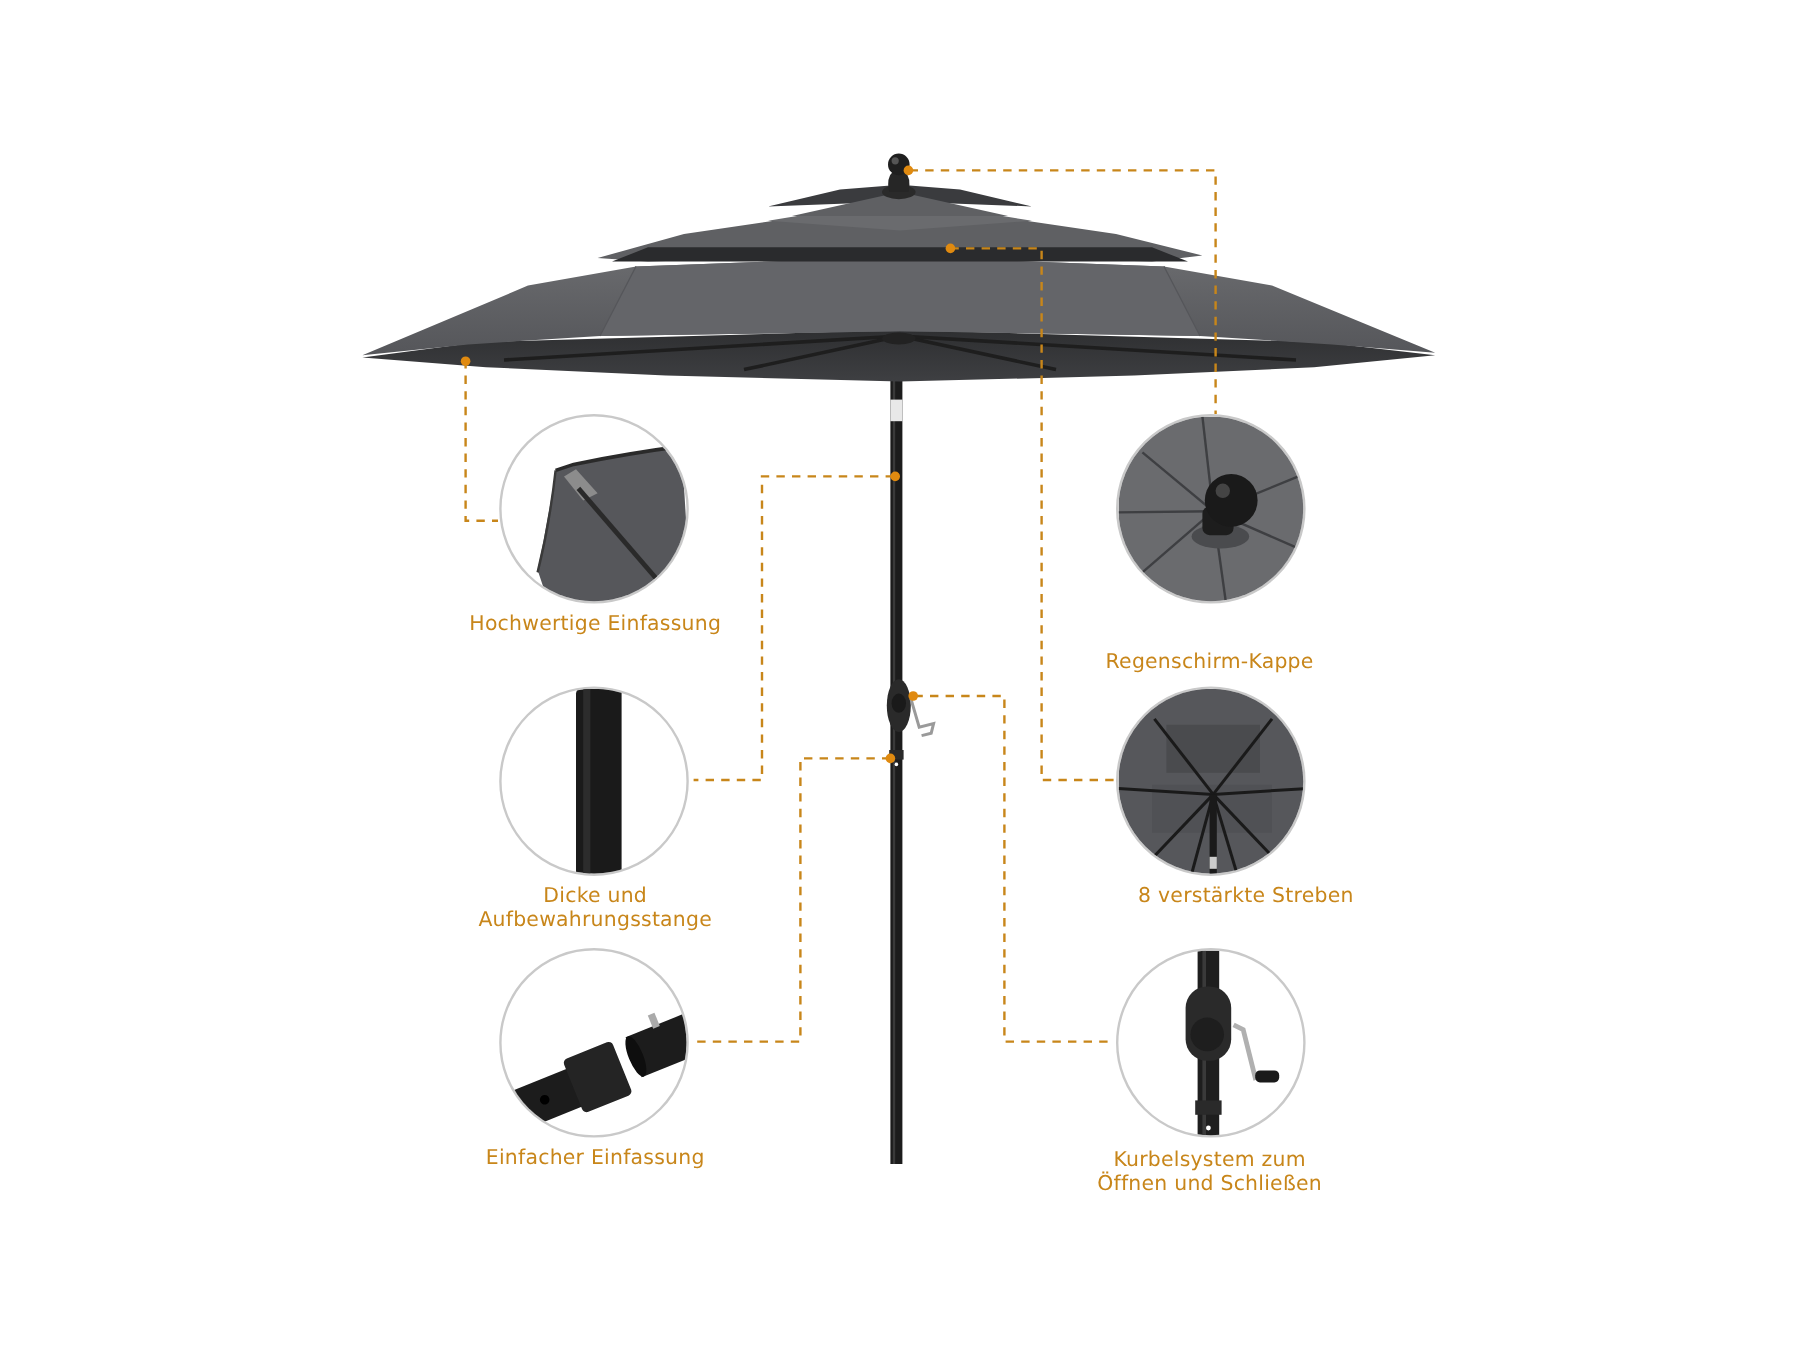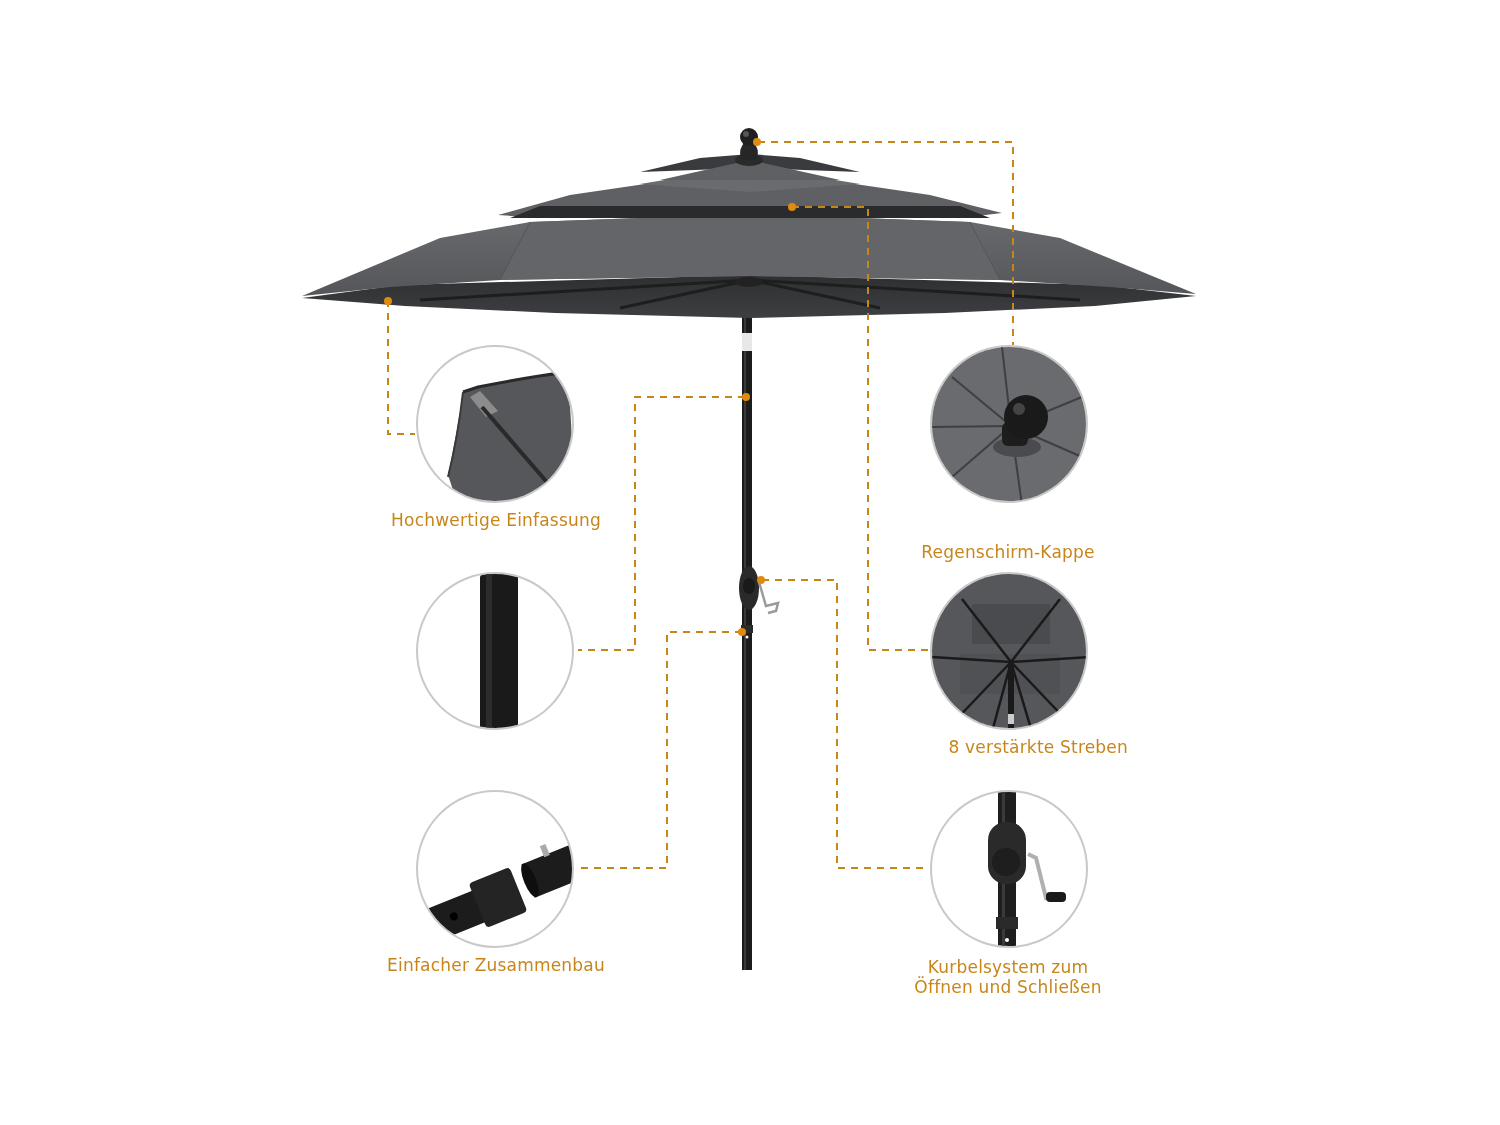--- a/index.html
+++ b/index.html
@@ -109,35 +109,39 @@
   <div class="label" style="left:372px;top:510px;width:248px;">
     <span>Hochwertige Einfassung</span>
   </div>
 
   <div class="circle" style="left:416px;top:572px;">
     <svg width="158" height="158">
       <rect x="62" y="0" width="38" height="158" rx="4" fill="#1a1a1a"></rect>
       <rect x="68" y="0" width="6" height="158" fill="#2c2c2c"></rect>
     </svg>
   </div>
+  <div class="label" style="left:372px;top:737px;width:248px;">
+    <div>Dicke und</div>
+    <div>Aufbewahrungsstange</div>
+  </div>
 
   <div class="circle" style="left:416px;top:790px;">
     <svg width="158" height="158">
       <g transform="rotate(-22 79 79)">
         <rect x="-10" y="88" width="80" height="34" fill="#1c1c1c"></rect>
         <rect x="48" y="80" width="44" height="48" rx="4" fill="#242424"></rect>
         <circle cx="22" cy="105" r="4" fill="#000"></circle>
         <rect x="104" y="82" width="90" height="36" fill="#1c1c1c"></rect>
         <ellipse cx="106" cy="100" rx="6" ry="18" fill="#0e0e0e"></ellipse>
         <rect x="128" y="72" width="6" height="12" fill="#aaa"></rect>
       </g>
     </svg>
   </div>
   <div class="label" style="left:362px;top:955px;width:268px;">
-    <span>Einfacher Zusammenbau</span>
+    <span>Einfacher Einfassung</span>
   </div>
 
   <div class="circle" style="left:930px;top:345px;">
     <svg width="158" height="158">
       <rect width="158" height="158" fill="#6a6b6e"></rect>
       <g stroke="#3e3f42" stroke-width="2">
         <line x1="79" y1="79" x2="20" y2="30"></line>
         <line x1="79" y1="79" x2="70" y2="0"></line>
         <line x1="79" y1="79" x2="150" y2="50"></line>
         <line x1="79" y1="79" x2="150" y2="110"></line>

